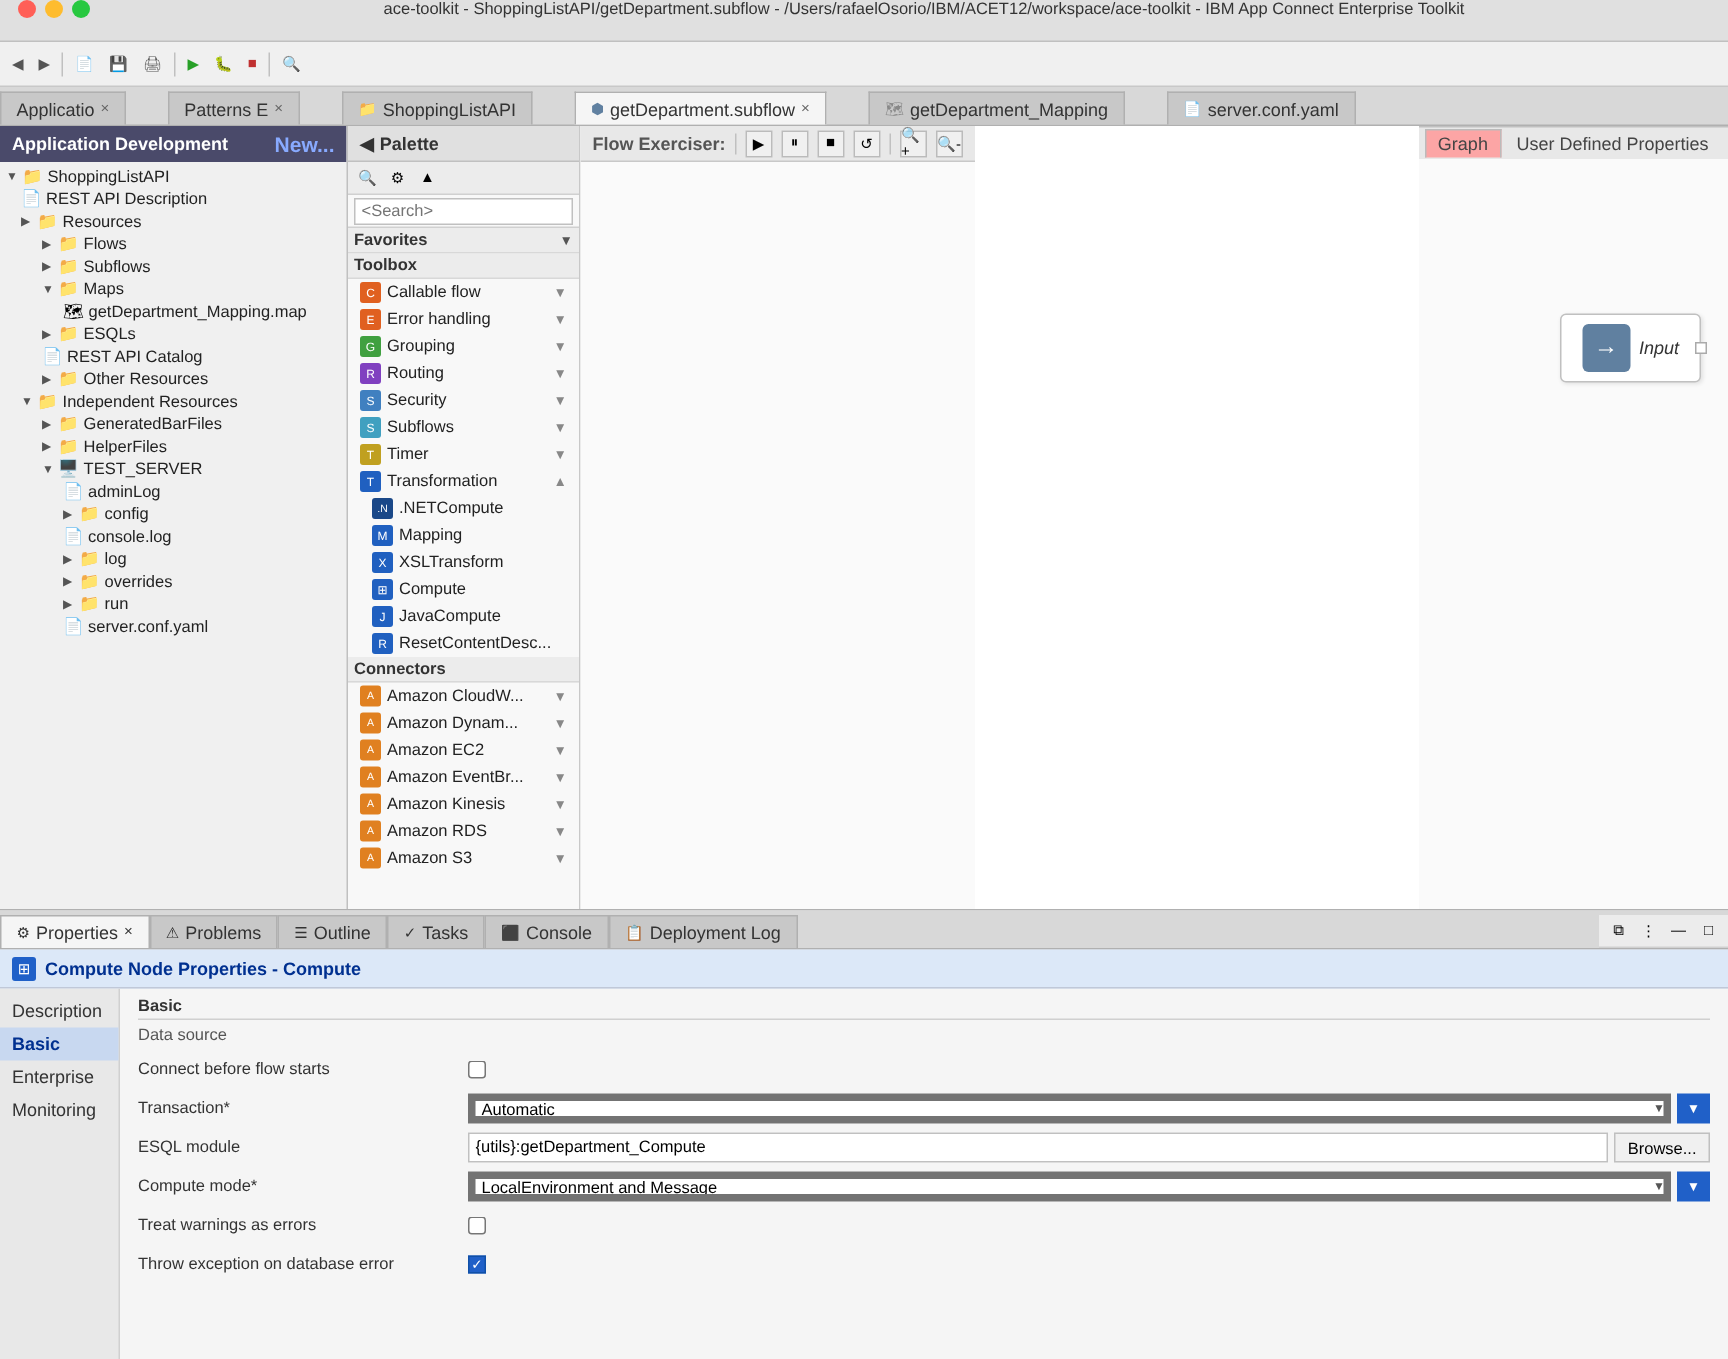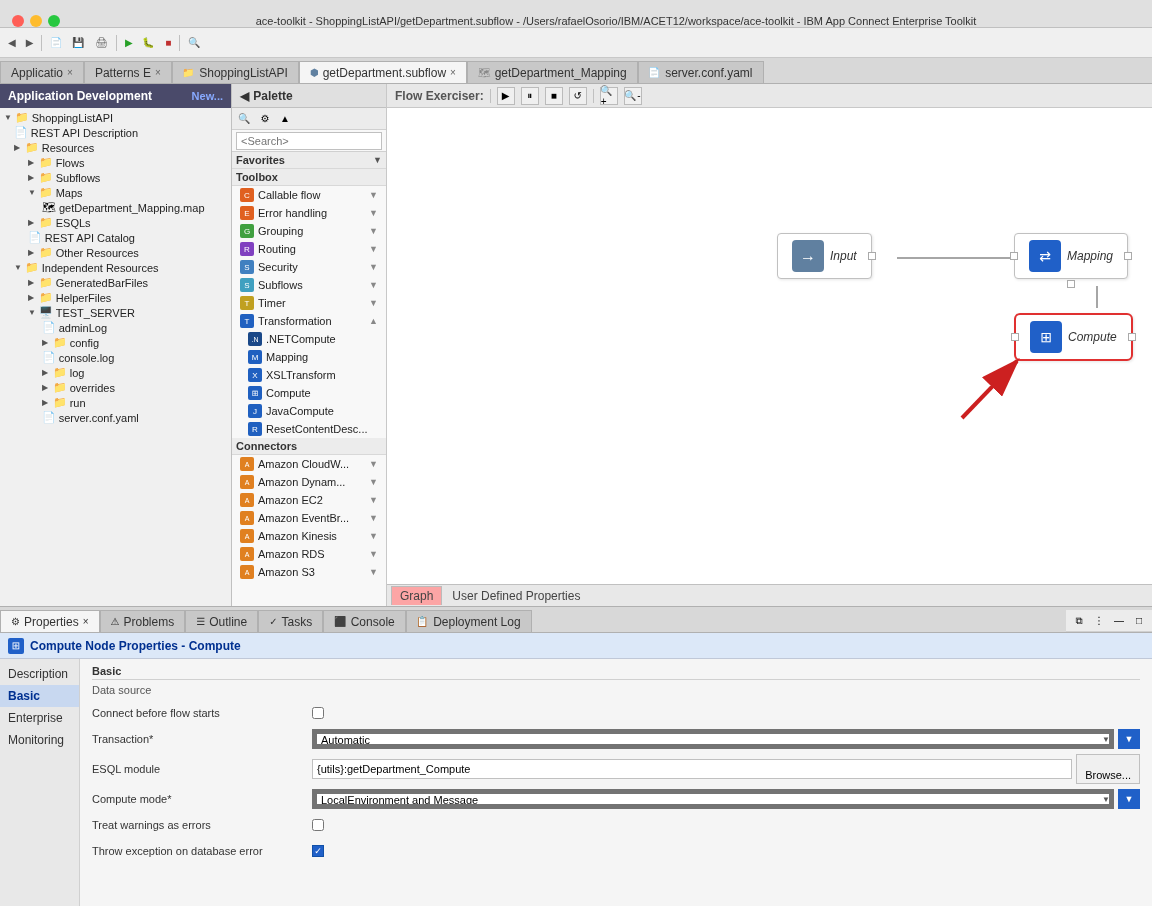--- a/index.html
+++ b/index.html
@@ -1,45 +1,45 @@
 <!DOCTYPE html>
 <html><head>
   <meta charset="utf-8">
   <style>
     * { box-sizing: border-box; margin: 0; padding: 0; font-family: -apple-system, BlinkMacSystemFont, 'Segoe UI', sans-serif; font-size: 12px; }
     body { background: #e8e8e8; width: 1152px; height: 906px; overflow: hidden; }
     
     
-    .title-bar { height: 28px; background: #e0e0e0; display: flex; align-items: flex-end; justify-content: space-between; padding: 0 12px; border-bottom: 1px solid #c0c0c0; gap: 32px; }
+    .title-bar { height: 28px; background: #e0e0e0; display: flex; align-items: flex-start; justify-content: space-between; padding: 0 12px; border-bottom: 1px solid #c0c0c0; gap: 32px; }
     .title-bar-controls { display: flex; gap: 6px; }
     .tb-btn { width: 12px; height: 12px; border-radius: 50%; border: none; cursor: pointer; }
     .tb-close { background: #ff5f57; }
     .tb-min { background: #febc2e; }
     .tb-max { background: #28c840; }
     .title-bar-text { font-size: 11px; color: #333; flex: 1; text-align: center; }
     
     
     .toolbar { height: 30px; background: #f0f0f0; border-bottom: 1px solid #c8c8c8; display: flex; align-items: center; padding: 0 4px; gap: 2px; }
     .toolbar-btn { padding: 2px 4px; font-size: 10px; color: #555; cursor: pointer; border: none; background: transparent; }
     .toolbar-sep { width: 1px; height: 16px; background: #c0c0c0; margin: 0 2px; }
     
     
-    .tabs-row { height: 26px; background: #d8d8d8; display: flex; align-items: flex-end; border-bottom: 1px solid #b0b0b0; }
+    .tabs-row { height: 26px; background: #d8d8d8; display: flex; align-items: flex-end; border-bottom: 1px solid #b0b0b0; gap: 28px; }
     .tab { height: 22px; padding: 0 10px; display: flex; align-items: center; gap: 4px; background: #c8c8c8; border: 1px solid #b0b0b0; border-bottom: none; font-size: 11px; cursor: pointer; color: #333; }
     .tab.active { background: #f5f5f5; border-top: 1px solid #b0b0b0; }
     .tab-close { font-size: 10px; color: #666; cursor: pointer; }
     
     
     .main-layout { display: flex; flex-direction: column; height: calc(906px - 28px - 30px - 26px); }
     .content-area { display: flex; flex: 1; overflow: hidden; }
     
     
     .left-panel { width: 232px; background: #f0f0f0; border-right: 1px solid #c0c0c0; display: flex; flex-direction: column; overflow: hidden; }
     .left-panel-header { height: 24px; background: #4a4a6a; color: white; display: flex; align-items: center; justify-content: space-between; padding: 0 8px; font-size: 11px; font-weight: bold; }
-    .left-panel-header a { color: #88aaff; font-size: 11px; cursor: pointer; }
+    .left-panel-header a { color: #88aaff; font-size: 14px; cursor: pointer; }
     .tree-area { flex: 1; overflow-y: auto; padding: 2px 0; }
     .tree-item { padding: 1px 4px; cursor: pointer; display: flex; align-items: center; gap: 3px; white-space: nowrap; }
     .tree-indent-1 { padding-left: 14px; }
     .tree-indent-2 { padding-left: 28px; }
     .tree-indent-3 { padding-left: 42px; }
     .tree-arrow { font-size: 8px; color: #555; width: 8px; }
     .tree-icon { font-size: 11px; }
     .tree-label { font-size: 11px; color: #222; }
     
     
@@ -55,21 +55,21 @@
     .palette-list { flex: 1; overflow-y: auto; }
     .palette-group-header { display: flex; align-items: center; padding: 2px 4px; background: #ececec; border-bottom: 1px solid #d8d8d8; cursor: pointer; gap: 3px; }
     .palette-group-label { font-size: 11px; font-weight: bold; color: #333; flex: 1; }
     .palette-group-arrow { font-size: 9px; color: #555; }
     .palette-item { display: flex; align-items: center; padding: 2px 8px; gap: 4px; cursor: pointer; }
     .palette-item-icon { width: 14px; height: 14px; display: flex; align-items: center; justify-content: center; font-size: 10px; }
     .palette-item-label { font-size: 11px; color: #222; }
     .palette-item-arrow { font-size: 9px; color: #888; margin-left: auto; }
     
     
-    .flow-canvas { flex: 1; background: #fafafa; position: relative; overflow: hidden; display: flex; flex-direction: column; }
+    .flow-canvas { flex: 1; background: #fafafa; position: relative; overflow: hidden; display: flex; flex-direction: row; }
     .flow-toolbar { height: 24px; background: #e8e8e8; border-bottom: 1px solid #c8c8c8; display: flex; align-items: center; padding: 0 8px; gap: 6px; font-size: 11px; }
     .flow-toolbar-label { color: #555; font-weight: bold; }
     .flow-toolbar-sep { width: 1px; height: 14px; background: #c0c0c0; }
     .flow-toolbar-btn { width: 18px; height: 18px; display: flex; align-items: center; justify-content: center; cursor: pointer; font-size: 10px; border: 1px solid #bbb; background: #f0f0f0; }
     .canvas-area { flex: 1; position: relative; background: white; }
     
     
     .flow-node { position: absolute; display: flex; align-items: center; gap: 6px; padding: 6px 14px; background: white; border: 1px solid #c0c0c0; border-radius: 4px; cursor: pointer; box-shadow: 1px 1px 3px rgba(0,0,0,0.1); }
     .flow-node-icon { width: 32px; height: 32px; display: flex; align-items: center; justify-content: center; border-radius: 4px; color: white; font-size: 16px; }
     .flow-node-label { font-size: 12px; color: #333; font-weight: 500; font-style: italic; }
@@ -107,21 +107,21 @@
     
     
     .props-form { flex: 1; overflow-y: auto; padding: 6px 12px; }
     .props-section-header { font-size: 11px; font-weight: bold; color: #333; margin-bottom: 4px; border-bottom: 1px solid #d0d0d0; padding-bottom: 2px; }
     .props-row { display: flex; align-items: center; margin-bottom: 4px; min-height: 22px; justify-content: center; }
     .props-label { width: 220px; font-size: 11px; color: #333; flex-shrink: 0; }
     .props-value { flex: 1; display: flex; align-items: center; gap: 4px; }
     .props-input { height: 20px; border: 1px solid #c0c0c0; padding: 0 4px; font-size: 11px; background: white; flex: 1; }
     .props-checkbox { width: 12px; height: 12px; }
     .props-checked { width: 12px; height: 12px; background: #2060c8; display: flex; align-items: center; justify-content: center; color: white; font-size: 9px; border: 1px solid #1050a8; }
-    .props-browse-btn { height: 20px; padding: 14px 8px; font-size: 11px; background: #f0f0f0; border: 1px solid #c0c0c0; cursor: pointer; white-space: nowrap; }
+    .props-browse-btn { height: 20px; padding: 4px 8px; font-size: 11px; background: #f0f0f0; border: 1px solid #c0c0c0; cursor: pointer; white-space: nowrap; }
     .select-with-arrow { position: relative; flex: 1; }
     .select-with-arrow select { width: 100%; height: 20px; border: 5px solid #737373; padding: 0 4px; font-size: 11px; background: white; appearance: none; }
     .select-with-arrow::after { content: '▼'; position: absolute; right: 4px; top: 50%; transform: translateY(-50%); font-size: 8px; color: #555; pointer-events: none; }
     .select-blue-btn { width: 22px; height: 20px; background: #2060c8; display: flex; align-items: center; justify-content: center; color: white; font-size: 9px; cursor: pointer; border: none; flex-shrink: 0; }
     
     
     ::-webkit-scrollbar { width: 8px; height: 8px; }
     ::-webkit-scrollbar-track { background: #f0f0f0; }
     ::-webkit-scrollbar-thumb { background: #c0c0c0; border-radius: 4px; }
 

